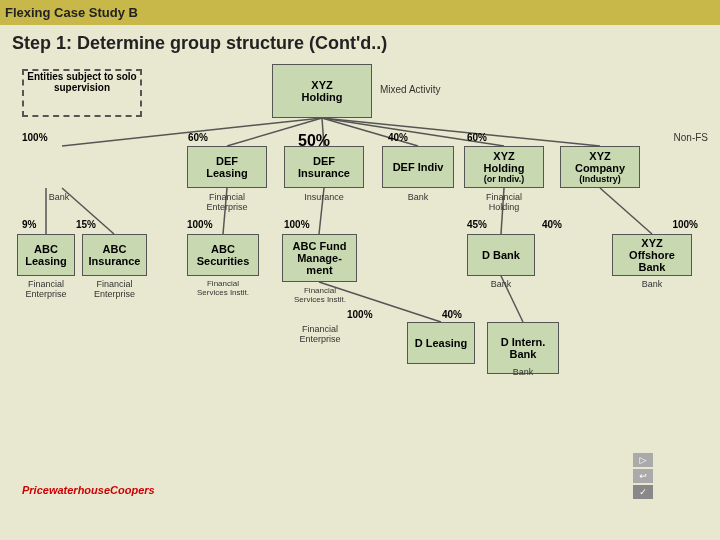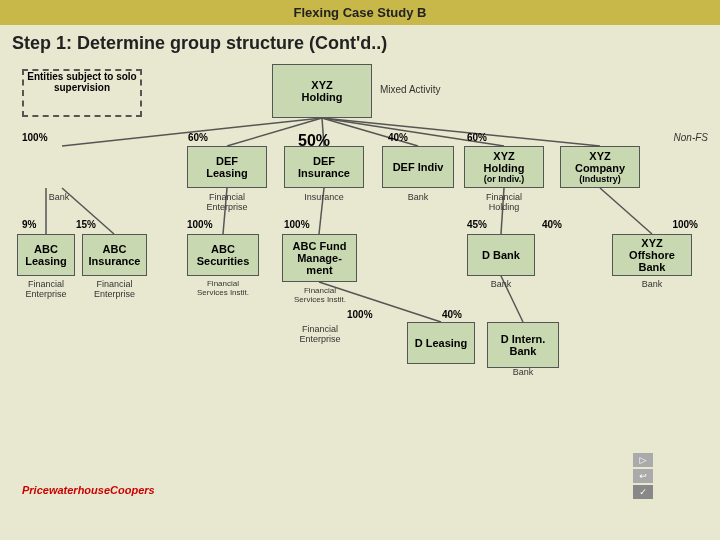--- a/index.html
+++ b/index.html
@@ -6,21 +6,20 @@
     body {
       width: 720px;
       height: 540px;
       background: #e8e8d0;
       font-family: Arial, sans-serif;
       font-size: 11px;
       overflow: hidden;
     }
     .top-bar {
       background: #c8b84a;
-      text-align: center;
       padding: 5px;
       font-size: 13px;
       font-weight: bold;
       color: #222;
     }
     .main-area {
       background: #e8e8d0;
       padding: 8px 12px;
     }
     .step-title {
@@ -73,21 +72,21 @@
       top: 20px;
       font-size: 10px;
       color: #333;
     }
     
     .pct-100 { position: absolute; left: 10px; top: 68px; font-size: 10px; font-weight: bold; }
     .pct-60a { position: absolute; left: 176px; top: 68px; font-size: 10px; font-weight: bold; }
     .pct-50 { position: absolute; left: 286px; top: 68px; font-size: 16px; font-weight: bold; }
     .pct-40 { position: absolute; left: 376px; top: 68px; font-size: 10px; font-weight: bold; }
     .pct-60b { position: absolute; left: 455px; top: 68px; font-size: 10px; font-weight: bold; }
-    .non-fs { position: absolute; right: 0px; top: 68px; font-size: 10px; color: #333; font-style: italic; }
+    .non-fs { position: absolute; right: 0px; top: 68px; font-size: 10px; color: #333; }
 
     
     .entity-box {
       position: absolute;
       border: 1.5px solid #555;
       background: #c8d8b0;
       display: flex;
       flex-direction: column;
       align-items: center;
       justify-content: center;
@@ -149,21 +148,21 @@
     .xyz-offshore { left: 600px; top: 170px; width: 80px; height: 42px; }
 
     
     .pct-100e { position: absolute; left: 335px; top: 245px; font-size: 10px; font-weight: bold; }
     .pct-40d { position: absolute; left: 430px; top: 245px; font-size: 10px; font-weight: bold; }
 
     
     .d-leasing { left: 395px; top: 258px; width: 68px; height: 42px; }
 
     
-    .d-intern { left: 475px; top: 258px; width: 72px; height: 46px; }
+    .d-intern { left: 475px; top: 258px; width: 72px; height: 52px; }
 
     
     .lines-svg {
       position: absolute;
       top: 0; left: 0;
       width: 696px;
       height: 440px;
       pointer-events: none;
     }
 

